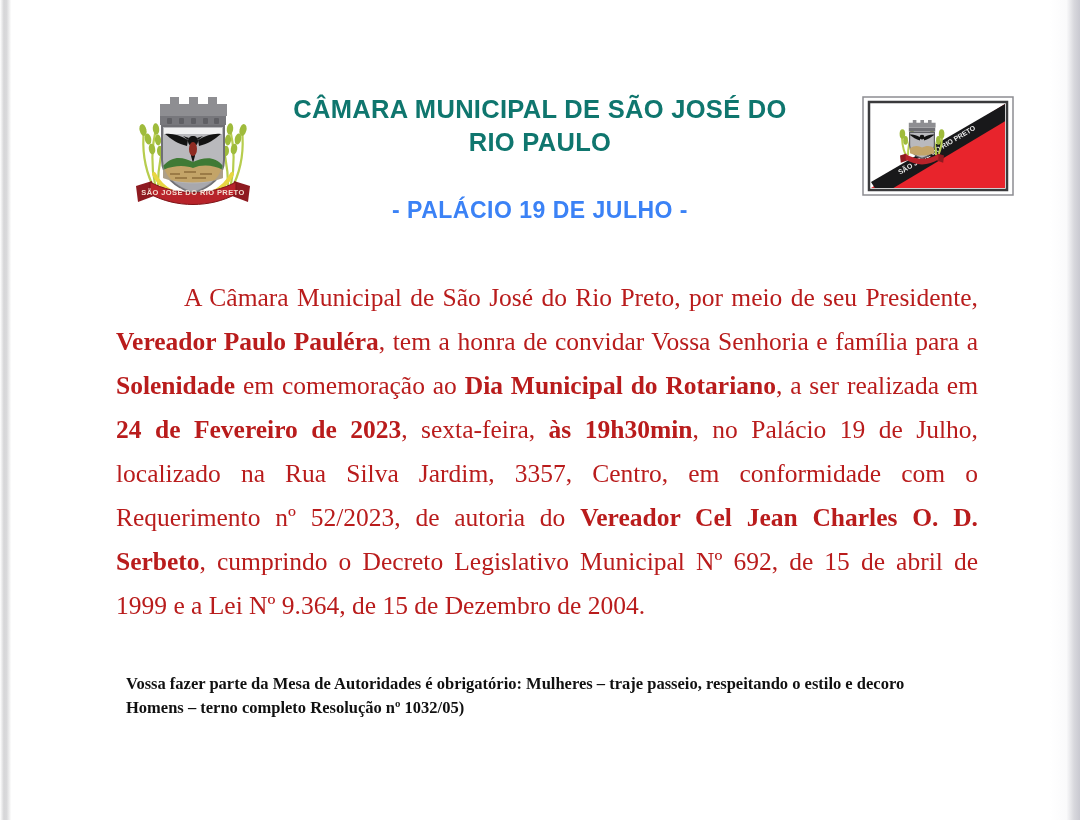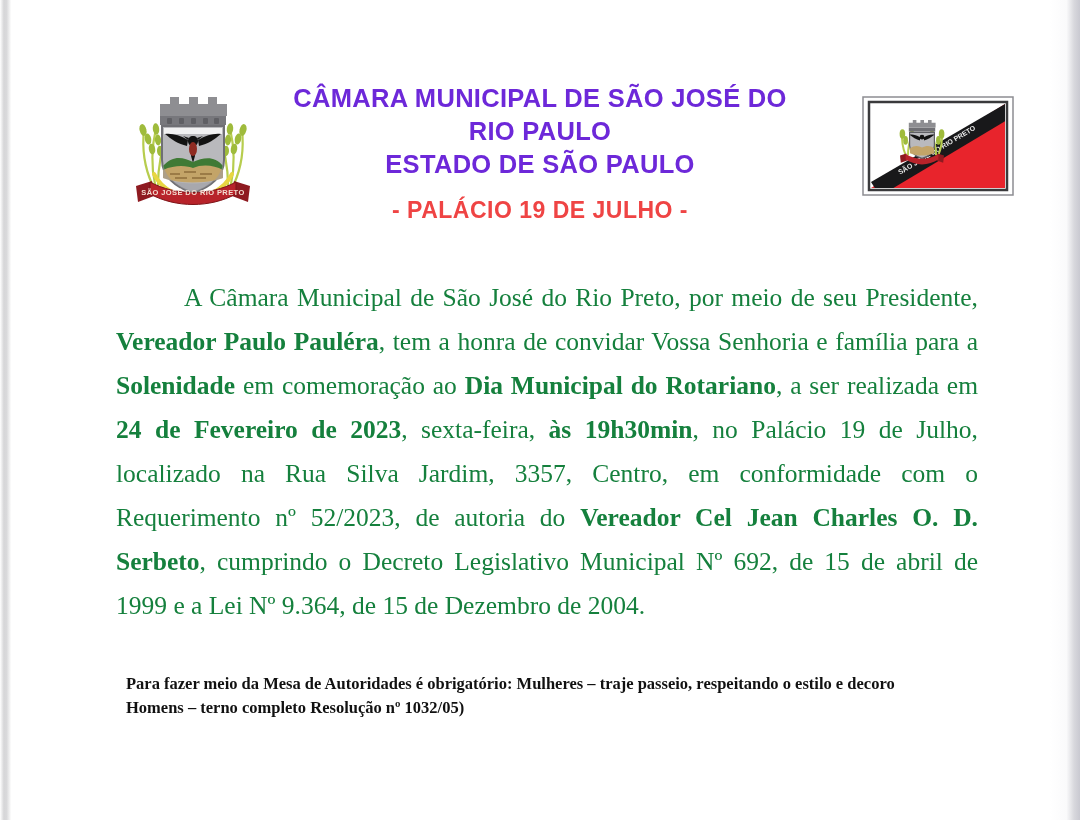--- a/index.html
+++ b/index.html
@@ -41,41 +41,41 @@
 
   
   .header {
     position: relative;
     height: 245px;
   }
 
   .header-title {
     position: absolute;
     left: 290px;
-    top: 82px;
+    top: 93px;
     width: 500px;
     text-align: center;
     font-family: "Liberation Sans", sans-serif;
     font-weight: bold;
     font-size: 25.5px;
     line-height: 1.30;
     letter-spacing: 0.3px;
-    color: #6d28d9;
+    color: #0f766e;
   }
   .header-subtitle {
     position: absolute;
     left: 290px;
     top: 197px;
     width: 500px;
     text-align: center;
     font-family: "Liberation Sans", sans-serif;
     font-weight: bold;
     font-size: 23px;
     letter-spacing: 0.5px;
-    color: #ef4444;
+    color: #3b82f6;
   }
 
   
   .coat-of-arms {
     position: absolute;
     left: 118px;
     top: 82px;
     width: 150px;
     height: 128px;
   }
@@ -93,21 +93,21 @@
 
   
   .body-text {
     position: absolute;
     left: 116px;
     top: 276px;
     width: 862px;
     font-family: "Liberation Serif", serif;
     font-size: 25.5px;
     line-height: 44px;
-    color: #15803d;
+    color: #b91c1c;
     text-align: justify;
     text-justify: inter-word;
     text-indent: 68px;
   }
   .body-text b { font-weight: bold; }
 
   
   .footer {
     position: absolute;
     left: 126px;
@@ -217,21 +217,20 @@
           <path d="M132 104 L116 99 L114 114 L130 120 Z" fill="#8e1a20"></path>
           <path d="M32 100 C58 114 92 114 118 100 L118 112 C92 126 58 126 32 112 Z" fill="#b8232a" stroke="#7d1317" stroke-width="1"></path>
           <text x="75" y="113" text-anchor="middle" font-family="Liberation Sans, sans-serif" font-size="7.5" font-weight="bold" fill="#f3dcd0" letter-spacing="0.4">SÃO JOSÉ DO RIO PRETO</text>
         </g>
       </svg>
     </div>
 
     <div class="header-title">
       <div>CÂMARA MUNICIPAL DE SÃO JOSÉ DO</div>
       <div>RIO PAULO</div>
-      <div>ESTADO DE SÃO PAULO</div>
     </div>
     <div class="header-subtitle">- PALÁCIO 19 DE JULHO -</div>
 
     <div class="flag">
       <svg viewBox="0 0 152 100" xmlns="http://www.w3.org/2000/svg">
         <rect x="1" y="1" width="150" height="98" fill="#ffffff" stroke="#8d8d92" stroke-width="1.5"></rect>
         <rect x="7" y="6" width="138" height="88" fill="#ffffff" stroke="#3a3a3c" stroke-width="2.5"></rect>
         <clipPath id="flagClip">
             <rect x="9" y="8" width="134" height="84"></rect>
           </clipPath>
@@ -270,17 +269,17 @@
             <path d="M34 100 C58 116 92 116 116 100 L116 114 C92 130 58 130 34 114 Z" fill="#b8232a"></path>
           </g>
         </g>
       </svg>
     </div>
   </div>
 
   <div class="body-text"><span>A Câmara Municipal de São José do Rio Preto, por meio de seu Presidente, </span><b>Vereador Paulo Pauléra</b><span>, tem a honra de convidar Vossa Senhoria e família para a </span><b>Solenidade</b><span> em comemoração ao </span><b>Dia Municipal do Rotariano</b><span>, a ser realizada em </span><b>24 de Fevereiro de 2023</b><span>, sexta-feira, </span><b>às 19h30min</b><span>, no Palácio 19 de Julho, localizado na Rua Silva Jardim, 3357, Centro, em conformidade com o Requerimento nº 52/2023, de autoria do </span><b>Vereador Cel Jean Charles O. D. Serbeto</b><span>, cumprindo o Decreto Legislativo Municipal Nº 692, de 15 de abril de 1999 e a Lei Nº 9.364, de 15 de Dezembro de 2004.</span></div>
 
   <div class="footer">
-    <div class="footer-line-1">Para fazer meio da Mesa de Autoridades é obrigatório: Mulheres – traje passeio, respeitando o estilo e decoro</div>
+    <div class="footer-line-1">Vossa fazer parte da Mesa de Autoridades é obrigatório: Mulheres – traje passeio, respeitando o estilo e decoro</div>
     <div class="footer-line-2">Homens – terno completo    Resolução nº 1032/05)</div>
   </div>
 
 </div>
 
 </body></html>

